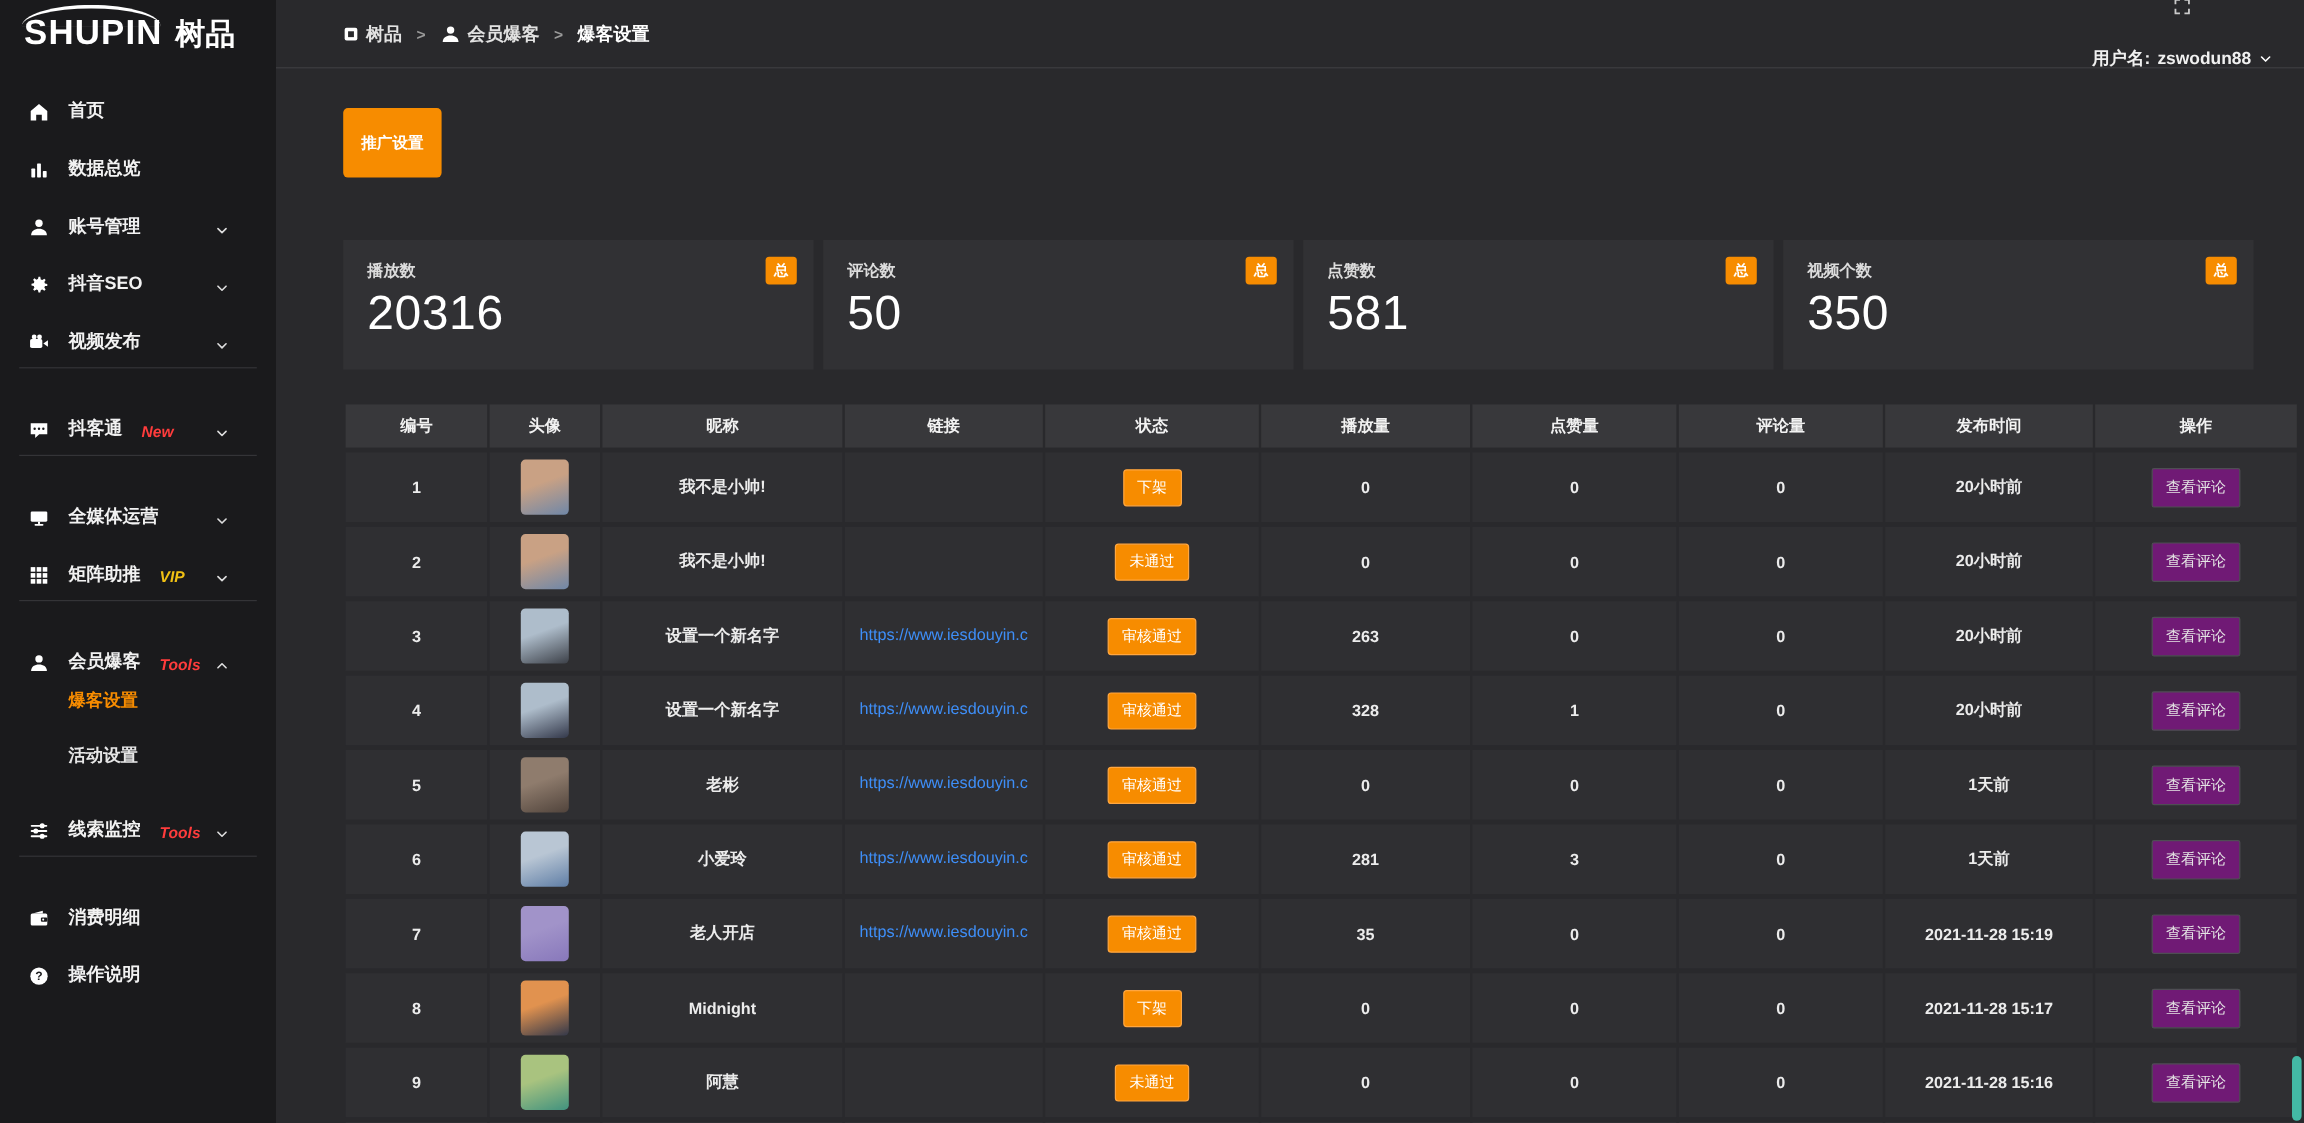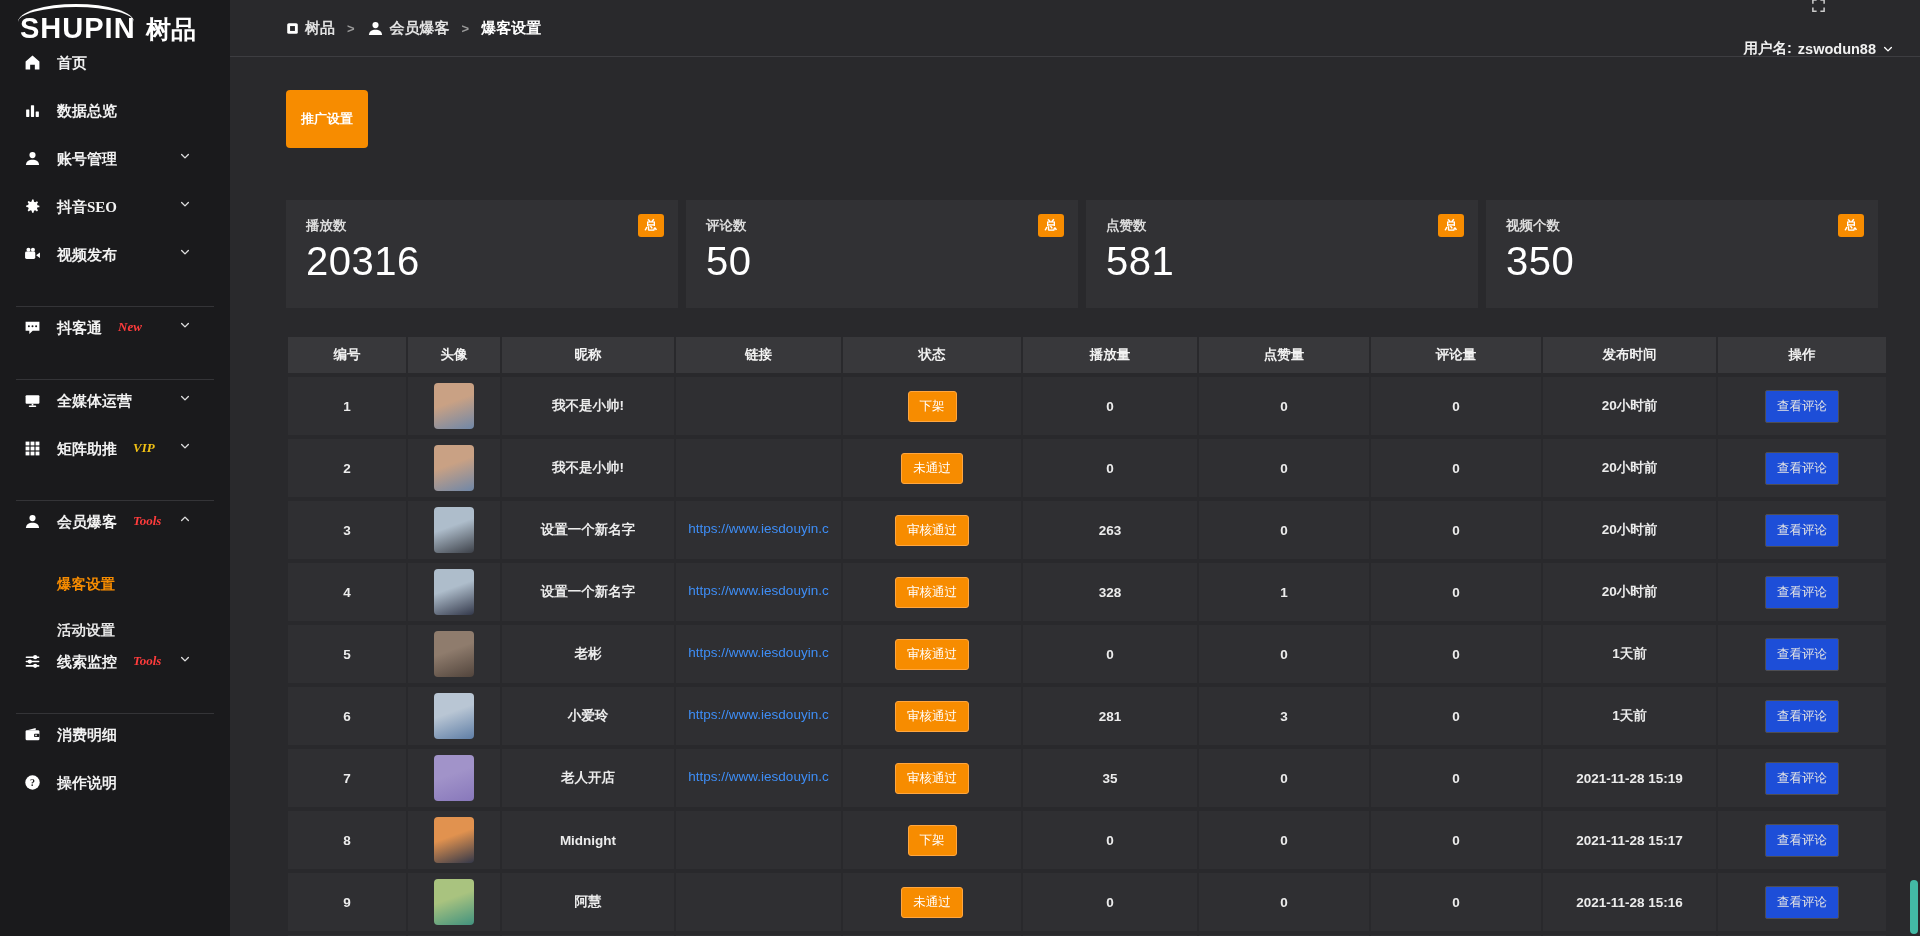--- a/index.html
+++ b/index.html
@@ -13,22 +13,22 @@
   .app { display:flex; width:100%; height:100%; }
 
   
   .sidebar { width:230px; min-width:230px; height:100%; background:#1a1a1c; overflow:hidden; }
   .logo { position:relative; height:50px; padding:12px 0 0 20px; white-space:nowrap; }
   .logo-arc { position:absolute; top:4px; left:18px; width:116px; height:18px;
     border-top:3px solid #fff; border-radius:50% 50% 0 0 / 100% 100% 0 0; }
   .logo-en { font-size:29px; font-weight:bold; letter-spacing:1px; color:#fff; }
   .logo-zh { font-size:25px; font-weight:bold; color:#fff; margin-left:6px; }
   .nav { padding-top:4px; }
-  .side-item { display:flex; align-items:flex-start; height:48px; padding:0 18px 0 24px;
-    font-size:15px; font-weight:bold; color:#f2f2f2; cursor:pointer;font-family:Liberation Serif, serif; }
+  .side-item { display:flex; align-items:flex-end; height:48px; padding:0 18px 0 24px;
+    font-size:15px; font-weight:bold; color:#f2f2f2; cursor:pointer; }
   .side-item .icn { width:18px; margin-right:15px; display:inline-flex; }
   .side-tag { font-style:italic; font-weight:bold; font-size:13px; margin-left:16px; }
   .side-chev { margin-left:auto; opacity:.85; }
   .side-divider { height:1px; background:#343437; margin:12px 16px; }
   .side-sub { height:46px; line-height:46px; padding-left:57px; font-size:14.5px;
     color:#e6e6e6; cursor:pointer; font-weight:bold; }
   .side-sub.active { color:var(--accent); }
   .icn svg { display:block; }
 
   
@@ -55,29 +55,29 @@
   .stat-label { font-size:13.5px; color:#dcdcdc; font-weight:bold; }
   .stat-value { font-size:40px; color:#fff; margin-top:4px; letter-spacing:.5px; }
   .stat-badge { position:absolute; top:14px; right:14px; background:var(--accent); color:#fff;
     font-size:12px; font-weight:bold; padding:3px 7px; border-radius:3px; }
 
   table.grid { width:100%; margin-top:25px; border-collapse:separate; border-spacing:2px 4px;
     table-layout:fixed; }
   table.grid th { background:#38383b; height:36px; font-size:13.5px; font-weight:bold; color:#f2f2f2; }
   table.grid td { background:#2f2f32; height:58px; text-align:center; vertical-align:middle;
     font-size:13.5px; font-weight:bold; color:#ececec; overflow:hidden; }
-  .col-no{width:118px}.col-av{width:92px}.col-nick{width:172px}.col-link{width:165px}
+  .col-no{width:118px}.col-av{width:92px}.col-nick{width:200px}.col-link{width:165px}
   .col-status{width:178px}.col-play{width:174px}.col-like{width:170px}.col-cmt{width:170px}
   .col-time{width:173px}.col-op{width:168px}
   .avatar { width:40px; height:46px; border-radius:4px; margin:0 auto; }
   .link-text { color:var(--link); font-weight:normal; font-size:13.5px; cursor:pointer;
     display:inline-block; max-width:160px; white-space:nowrap; overflow:hidden; }
   .status-btn { background:var(--accent); border:1px solid #ffa640; color:#fff; font-size:12.5px;
     padding:6px 11px; border-radius:3px; cursor:pointer; font-family:inherit; }
-  .view-btn { background:#1d4ed8; border:1px solid #4e4e53; color:#e4e4e4; font-size:12.5px;
+  .view-btn { background:#701a75; border:1px solid #4e4e53; color:#e4e4e4; font-size:12.5px;
     padding:7px 11px; border-radius:2px; cursor:pointer; font-family:inherit; }
 
   .scroll-thumb { position:fixed; right:2px; bottom:2px; width:8px; height:54px;
     background:var(--scroll); border-radius:4px; }
 </style>
 </head>
 <body>
 
 <div class="app">
   <aside class="sidebar">

